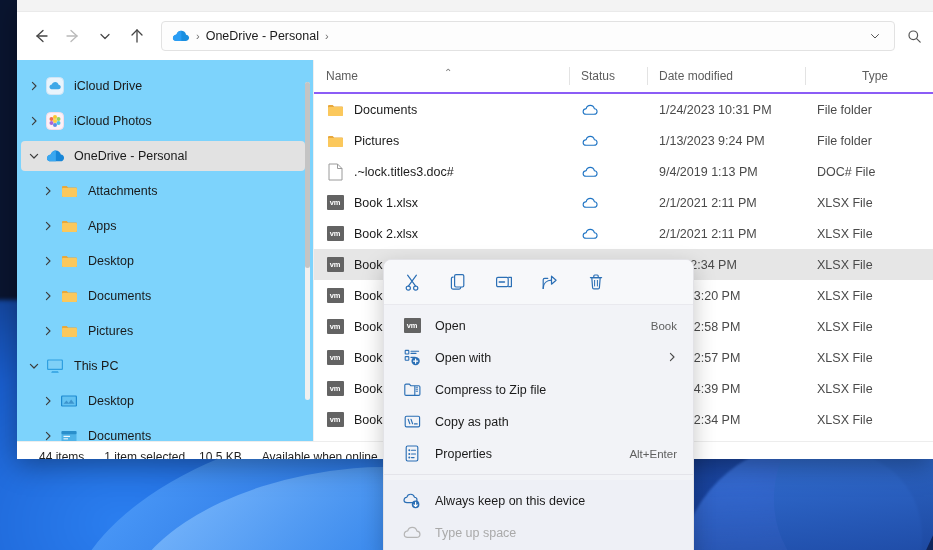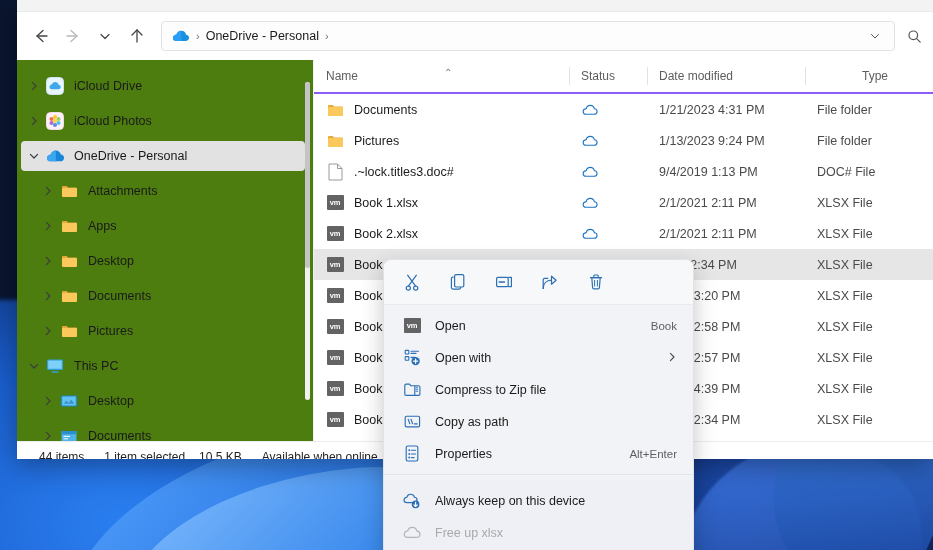--- a/index.html
+++ b/index.html
@@ -114,21 +114,21 @@
   
   .body {
     display: flex;
     height: 381px;
   }
 
   
   .sidebar {
     width: 296px;
     position: relative;
-    background: #4d7c0f;
+    background: #7dd3fc;
     padding-top: 6px;
     overflow: hidden;
   }
   .nav-item {
     height: 30px; margin: 5px 8px 5px 4px;
     display: flex; align-items: center;
     border-radius: 4px;
     padding-left: 2px;
   }
   .nav-item.selected { background: #e2e2e2; }
@@ -525,21 +525,21 @@
               </span>
               <span>Documents</span>
             </div>
             <div class="cell status">
               <span class="fileicon">
                 <svg width="16" height="12" viewBox="0 0 17 12">
                   <path d="M4.3 10.6h8.4c2 0 3.3-1.3 3.3-3 0-1.6-1.2-2.8-2.8-2.9C12.7 2.5 11 1.1 8.8 1.1 6.7 1.1 4.9 2.6 4.5 4.5 2.6 4.7 1.2 6.1 1.2 7.9c0 1.5 1.3 2.7 3.1 2.7z" fill="none" stroke="#1f74c4" stroke-width="1.15" stroke-linejoin="round"></path>
                 </svg>
               </span>
             </div>
-            <div class="cell date">1/21/2023 4:31 PM</div>
+            <div class="cell date">1/24/2023 10:31 PM</div>
             <div class="cell type">File folder</div>
           </div>
           <div class="row">
             <div class="cell name">
               <span class="fileicon">
                 <svg width="17" height="14" viewBox="0 0 17 14">
                   <path d="M1 3.2c0-.7.5-1.2 1.2-1.2h3.5l1.4 1.5h7.7c.7 0 1.2.5 1.2 1.2v7.1c0 .7-.5 1.2-1.2 1.2H2.2c-.7 0-1.2-.5-1.2-1.2z" fill="#e8a83c"></path>
                   <path d="M1 5.2c0-.6.5-1.1 1.1-1.1h12.8c.6 0 1.1.5 1.1 1.1v6.6c0 .6-.5 1.1-1.1 1.1H2.1C1.5 12.9 1 12.4 1 11.8z" fill="#fbc85c"></path>
                 </svg>
               </span>
@@ -796,16 +796,16 @@
           </svg>
         </span>
         <span>Always keep on this device</span>
       </div>
       <div class="ctx-item disabled">
         <span class="ctx-ico">
           <svg width="18" height="13" viewBox="0 0 17 12">
             <path d="M4.3 10.6h8.4c2 0 3.3-1.3 3.3-3 0-1.6-1.2-2.8-2.8-2.9C12.7 2.5 11 1.1 8.8 1.1 6.7 1.1 4.9 2.6 4.5 4.5 2.6 4.7 1.2 6.1 1.2 7.9c0 1.5 1.3 2.7 3.1 2.7z" fill="none" stroke="#b5b5b5" stroke-width="1.15" stroke-linejoin="round"></path>
           </svg>
         </span>
-        <span>Free up xlsx</span>
+        <span>Type up space</span>
       </div>
     </div>
 </div>
 
 </body></html>

